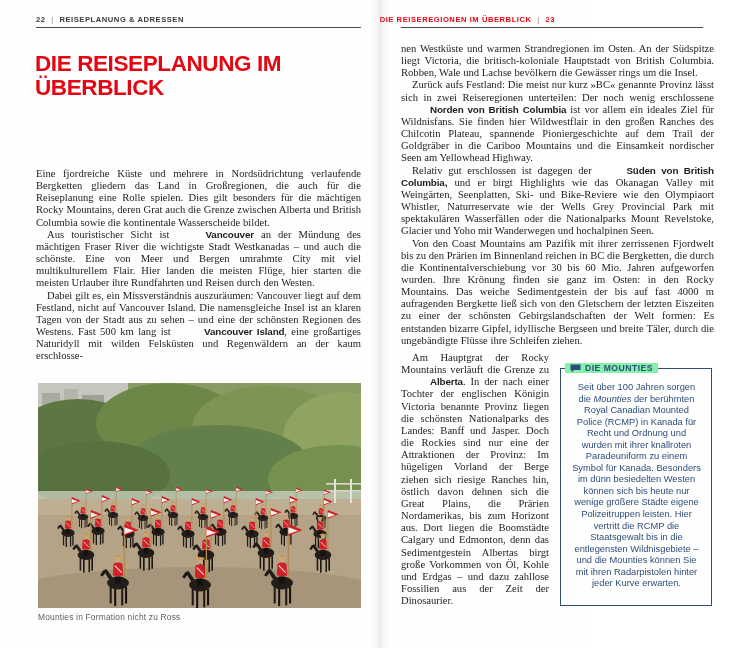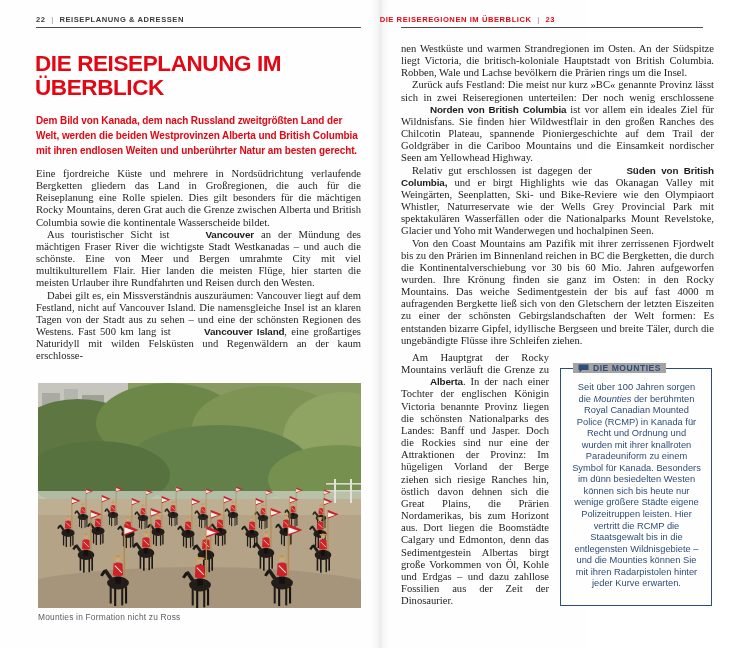--- a/index.html
+++ b/index.html
@@ -61,22 +61,22 @@
     font-family:"Liberation Sans",sans-serif;font-size:8.4px;
     letter-spacing:0.2px;color:#5e5e5e;
   }
   
   .infobox{
     position:absolute;left:560px;top:368px;width:152px;height:238px;
     border:1.2px solid var(--box-blue,#2d4d78);box-sizing:border-box;
     background:#fefefe;
   }
   .infobox-label{
-    position:absolute;top:-6px;left:12px;display:flex;align-items:center;gap:4px;
-    background:#a3a3a3;padding:0 5px;
+    position:absolute;top:-6px;left:4px;display:flex;align-items:center;gap:4px;
+    background:#86efac;padding:0 5px;
     font-family:"Liberation Sans",sans-serif;font-weight:bold;
     font-size:8.6px;letter-spacing:0.5px;color:var(--box-blue,#2d4d78);
     white-space:nowrap;
   }
   .infobox-text{
     padding:13px 10px 8px 11px;
     font-family:"Liberation Sans",sans-serif;font-size:9.3px;line-height:11.55px;
     color:var(--box-blue,#2d4d78);text-align:center;
   }
 </style>
@@ -98,21 +98,20 @@
     <span class="sep">|</span>
     <span>23</span>
   </div>
   <div class="rule rule-right"></div>
 
   <h1 class="page-title">
     <span>DIE REISEPLANUNG IM</span>
     <span>ÜBERBLICK</span>
   </h1>
 
-  <p class="intro">Dem Bild von Kanada, dem nach Russland zweitgrößten Land der Welt, werden die beiden Westprovinzen Alberta und British Columbia mit ihren endlosen Weiten und unberührter Natur am besten gerecht.</p>
 
   <div class="bodytext body-left">
       <p><span>Eine fjordreiche Küste und mehrere in Nordsüdrichtung verlaufende Bergketten gliedern das Land in Großregionen, die auch für die Reiseplanung eine Rolle spielen. Dies gilt besonders für die mächtigen Rocky Mountains, deren Grat auch die Grenze zwischen Alberta und British Columbia sowie die kontinentale Wasserscheide bildet.</span></p>
       <p class="ind"><span>Aus touristischer Sicht ist </span><span class="b">Vancouver</span><span> an der Mündung des mächtigen Fraser River die wichtigste Stadt Westkanadas – und auch die schönste. Eine von Meer und Bergen umrahmte City mit viel multikulturellem Flair. Hier landen die meisten Flüge, hier starten die meisten Urlauber ihre Rundfahrten und Reisen durch den Westen.</span></p>
       <p class="ind"><span>Dabei gilt es, ein Missverständnis auszuräumen: Vancouver liegt auf dem Festland, nicht auf Vancouver Island. Die namensgleiche Insel ist an klaren Tagen von der Stadt aus zu sehen – und eine der schönsten Regionen des Westens. Fast 500 km lang ist </span><span class="b">Vancouver Island</span><span>, eine großartiges Naturidyll mit wilden Felsküsten und Regenwäldern an der kaum erschlosse-</span></p>
     </div>
 
   <figure class="photo">
     <svg width="323" height="225" viewBox="0 0 323 225" xmlns="http://www.w3.org/2000/svg">
       <defs>
@@ -182,21 +181,21 @@
       <use href="#rider" transform="translate(285,172) scale(0.98)"></use>
       <use href="#rider" transform="translate(80,200) scale(1.28)"></use>
       <use href="#rider" transform="translate(162,202) scale(1.28)"></use>
       <use href="#rider" transform="translate(244,200) scale(1.28)"></use>
     </svg>
   </figure>
 
   <figcaption class="caption">Mounties in Formation nicht zu Ross</figcaption>
 
   <div class="bodytext body-right">
-      <p><span>nen Westküste und warmen Strandregionen im Osten. An der Südspitze liegt Victoria, die britisch-koloniale Hauptstadt von British Columbia. Robben, Wale und Lachse bevölkern die Prärien rings um die Insel.</span></p>
+      <p><span>nen Westküste und warmen Strandregionen im Osten. An der Südspitze liegt Victoria, die britisch-koloniale Hauptstadt von British Columbia. Robben, Wale und Lachse bevölkern die Gewässer rings um die Insel.</span></p>
       <p class="ind"><span>Zurück aufs Festland: Die meist nur kurz »BC« genannte Provinz lässt sich in zwei Reiseregionen unterteilen: Der noch wenig erschlossene </span><span class="b">Norden von British Columbia</span><span> ist vor allem ein ideales Ziel für Wildnisfans. Sie finden hier Wildwestflair in den großen Ranches des Chilcotin Plateau, spannende Pioniergeschichte auf dem Trail der Goldgräber in die Cariboo Mountains und die Einsamkeit nordischer Seen am Yellowhead Highway.</span></p>
       <p class="ind"><span>Relativ gut erschlossen ist dagegen der </span><span class="b">Süden von British Columbia,</span><span> und er birgt Highlights wie das Okanagan Valley mit Weingärten, Seenplatten, Ski- und Bike-Reviere wie den Olympiaort Whistler, Naturreservate wie der Wells Grey Provincial Park mit spektakulären Wasserfällen oder die Nationalparks Mount Revelstoke, Glacier und Yoho mit Wanderwegen und hochalpinen Seen.</span></p>
       <p class="ind"><span>Von den Coast Mountains am Pazifik mit ihrer zerrissenen Fjordwelt bis zu den Prärien im Binnenland reichen in BC die Bergketten, die durch die Kontinentalverschiebung vor 30 bis 60 Mio. Jahren aufgeworfen wurden. Ihre Krönung finden sie ganz im Osten: in den Rocky Mountains. Das weiche Sedimentgestein der bis auf fast 4000 m aufragenden Bergkette ließ sich von den Gletschern der letzten Eiszeiten zu einer der schönsten Gebirgslandschaften der Welt formen: Es entstanden bizarre Gipfel, idyllische Bergseen und breite Täler, durch die ungebändigte Flüsse ihre Schleifen ziehen.</span></p>
     </div>
   <div class="bodytext body-colnarrow">
       <p class="ind"><span>Am Hauptgrat der Rocky Mountains verläuft die Grenze zu </span><span class="b">Alberta</span><span>. In der nach einer Tochter der englischen Königin Victoria benannte Provinz liegen die schönsten Nationalparks des Landes: Banff und Jasper. Doch die Rockies sind nur eine der Attraktionen der Provinz: Im hügeligen Vorland der Berge ziehen sich riesige Ranches hin, östlich davon dehnen sich die Great Plains, die Prärien Nordamerikas, bis zum Horizont aus. Dort liegen die Boomstädte Calgary und Edmonton, denn das Sedimentgestein Albertas birgt große Vorkommen von Öl, Kohle und Erdgas – und dazu zahllose Fossilien aus der Zeit der Dinosaurier.</span></p>
     </div>
 
   <aside class="infobox">
     <div class="infobox-label">

